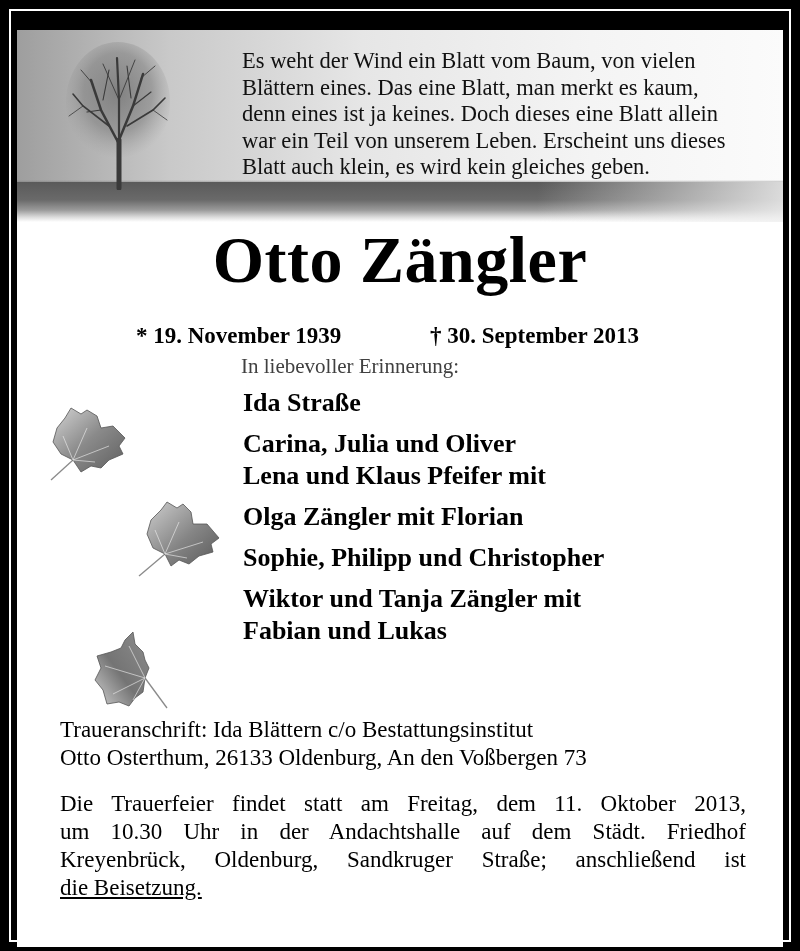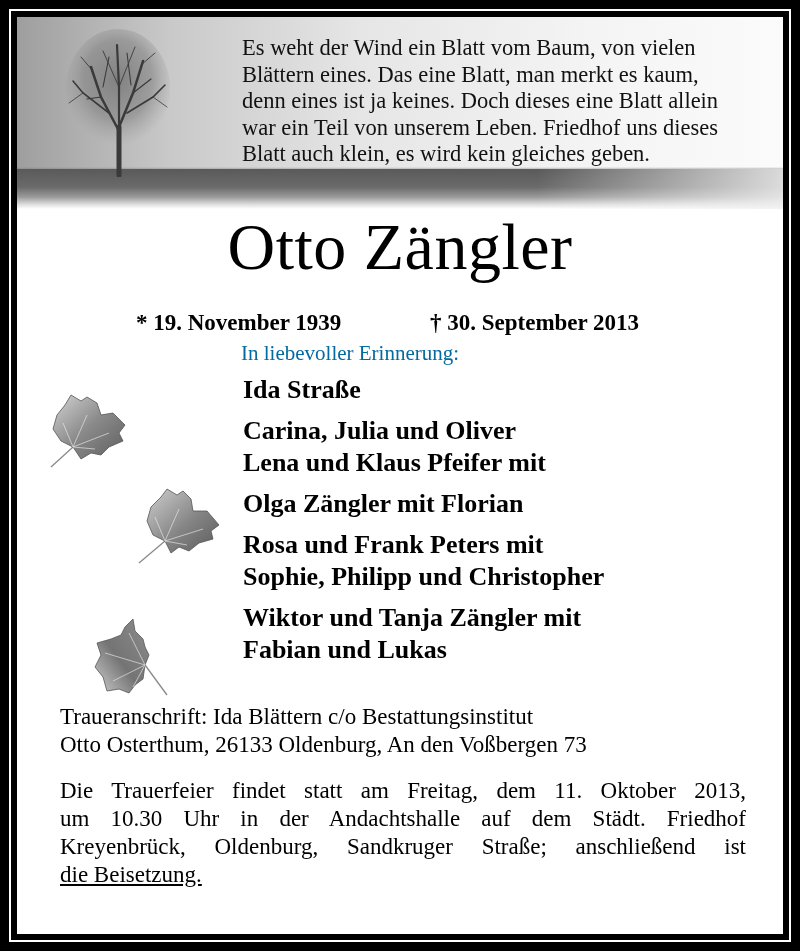--- a/index.html
+++ b/index.html
@@ -1,44 +1,44 @@
 <!DOCTYPE html>
 <html><head>
 <meta charset="utf-8">
 <style>
   html, body { margin:0; padding:0; background:#000; }
   body { width:800px; height:951px; position:relative; overflow:hidden;
          font-family:"Liberation Serif","DejaVu Serif",serif; color:#000; }
   .frame-outer { position:absolute; left:0; top:0; width:800px; height:951px; background:#000; }
   .frame-line { position:absolute; left:9px; top:9px; right:9px; bottom:9px; border:2px solid #fff; background:#000; }
-  .page { position:absolute; left:17px; top:17px; width:766px; height:917px; background:#fff; overflow:hidden; }
+  .page { position:absolute; left:17px; top:30px; width:766px; height:917px; background:#fff; overflow:hidden; }
 
   .header-photo { position:absolute; left:0; top:0; width:766px; height:195px;
     background:
       linear-gradient(to bottom, rgba(255,255,255,0) 0px, rgba(255,255,255,0) 150px, rgba(110,110,110,1) 155px, rgba(95,95,95,1) 165px, rgba(120,120,120,1) 172px, rgba(200,200,200,1) 182px, #fff 192px),
       linear-gradient(to right, #9e9e9e 0%, #c9c9c9 20%, #e6e6e6 45%, #f4f4f4 75%, #fbfbfb 100%);
   }
   .horizon { position:absolute; left:0; top:152px; width:766px; height:40px;
     background:linear-gradient(to bottom, #5a5a5a 0%, #6a6a6a 45%, #9a9a9a 70%, #dcdcdc 88%, #ffffff 100%); }
   .horizon-fade { position:absolute; left:520px; top:152px; width:246px; height:40px;
     background:linear-gradient(to right, rgba(255,255,255,0), rgba(240,240,240,0.85)); }
 
   .tree { position:absolute; left:46px; top:10px; width:110px; height:150px; }
 
   .poem { position:absolute; left:225px; top:18px; width:540px; font-size:22.5px; line-height:26.5px; color:#111; }
   .poem div { white-space:nowrap; }
 
   .name { position:absolute; left:0; width:766px; top:195px; text-align:center;
-          font-weight:normal; font-size:66px; line-height:70px; letter-spacing:0.5px; }
+          font-weight:bold; font-size:66px; line-height:70px; letter-spacing:0.5px; }
 
   .dates { position:absolute; top:272px; font-weight:bold; font-size:23px; line-height:28px; white-space:nowrap;margin-top:20px; }
   .date-birth { left:119px; }
   .date-death { left:413px; }
 
-  .intro { position:absolute; left:224px; top:323px; font-size:21px; line-height:26px; white-space:nowrap; color:#0369a1; }
+  .intro { position:absolute; left:224px; top:323px; font-size:21px; line-height:26px; white-space:nowrap; color:#404040; }
 
   .mourners { position:absolute; left:226px; top:357px; font-weight:bold; font-size:26px; line-height:32px; }
   .mourner { margin:0 0 9px 0; white-space:nowrap; }
   .mourner div { white-space:nowrap; }
 
   .leaf { position:absolute; width:86px; height:84px; }
   .leaf-1 { left:26px; top:372px; }
   .leaf-2 { left:118px; top:468px; }
   .leaf-3 { left:72px; top:598px; }
 
@@ -86,21 +86,21 @@
         <path d="M56 60 L72 20" stroke-width="0.9"></path>
         <path d="M20 66 L6 76" stroke-width="0.8"></path>
         <path d="M90 70 L104 80" stroke-width="0.8"></path>
       </g>
     </svg>
 
     <div class="poem">
       <div>Es weht der Wind ein Blatt vom Baum, von vielen</div>
       <div>Blättern eines. Das eine Blatt, man merkt es kaum,</div>
       <div>denn eines ist ja keines. Doch dieses eine Blatt allein</div>
-      <div>war ein Teil von unserem Leben. Friedhof uns dieses</div>
+      <div>war ein Teil von unserem Leben. Erscheint uns dieses</div>
       <div>Blatt auch klein, es wird kein gleiches geben.</div>
     </div>
   </div>
 
   <div class="name">Otto Zängler</div>
   <div class="dates date-birth">* 19. November 1939</div>
   <div class="dates date-death">† 30. September 2013</div>
 
   <div class="intro">In liebevoller Erinnerung:</div>
 
@@ -109,21 +109,20 @@
       <div>Ida Straße</div>
     </div>
     <div class="mourner">
       <div>Carina, Julia und Oliver</div>
       <div>Lena und Klaus Pfeifer mit</div>
     </div>
     <div class="mourner">
       <div>Olga Zängler mit Florian</div>
     </div>
     <div class="mourner">
-      <div>Rosa und Frank Peters mit</div>
       <div>Sophie, Philipp und Christopher</div>
     </div>
     <div class="mourner">
       <div>Wiktor und Tanja Zängler mit</div>
       <div>Fabian und Lukas</div>
     </div>
   </div>
 
   <svg class="leaf leaf-1" viewBox="0 0 86 84">
     <defs>

